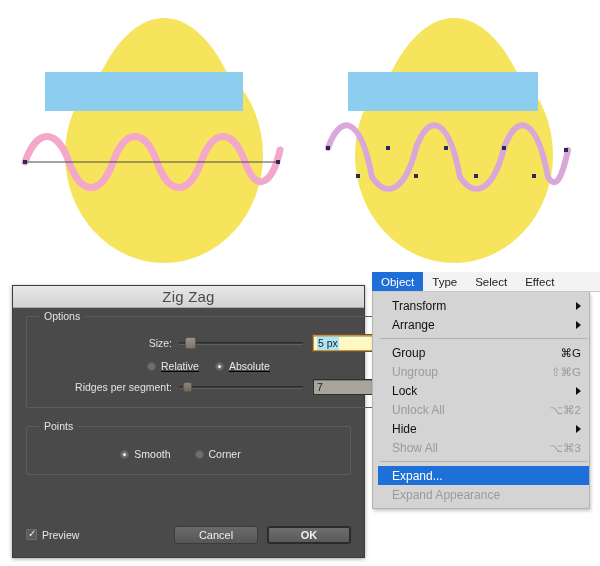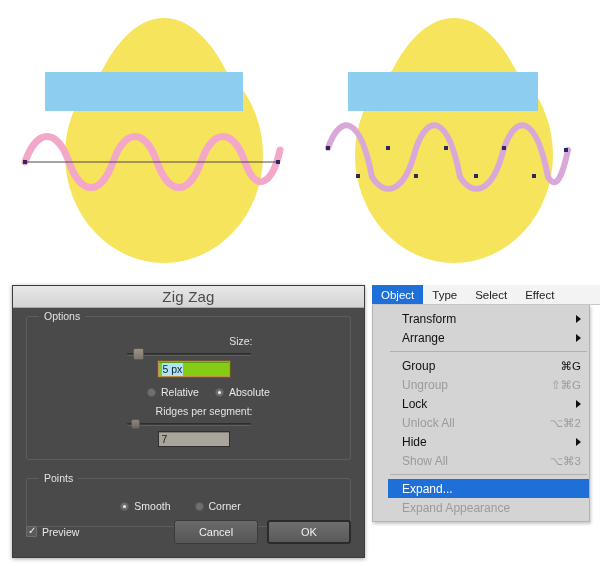--- a/index.html
+++ b/index.html
@@ -41,21 +41,21 @@
     border: 1px solid #5d5d5d;
     border-radius: 2px;
     margin: 0 0 12px 0;
     padding: 6px 10px 12px 10px;
     position: relative;
   }
   fieldset.group > legend {
     font-size: 10.5px; color: #e3e3e3; padding: 0 5px; margin-left: 2px;
   }
 
-  .row { display: flex; align-items: center; margin-top: 7px; flex-direction: column; }
+  .row { display: flex; align-items: center; margin-top: 7px; }
   .row .lbl {
     font-size: 10.5px; color: #e3e3e3; text-align: right;
     white-space: nowrap;
   }
   .lbl-size { width: 142px; padding-right: 7px; }
   .lbl-ridges { width: 142px; padding-right: 7px; }
 
   
   .slider { position: relative; width: 124px; height: 14px; flex: 0 0 auto; }
   .slider .track {
@@ -77,31 +77,31 @@
     margin-left: 10px;
     width: 72px; height: 16px;
     background: #a9a49c;
     border: 1px solid #2f2f2f;
     box-shadow: inset 0 1px 0 rgba(0,0,0,0.25);
     display: flex; align-items: center;
     padding: 0 3px;
     font-size: 10.5px; color: #1d1d1d;
   }
   .numfield.focused {
-    background: #84cc16;
+    background: #fef9c3;
     border: 1px solid #c08f4a;
     outline: 1px solid #6d5530;
   }
   .numfield .sel {
     background: #aee4f5; color: #14202a; padding: 0 1px; line-height: 13px;
   }
   .numfield .plain { line-height: 13px; }
 
   
-  .radio-row { display: flex; align-items: center; margin-top: 9px; padding-left: 110px; }
+  .radio-row { display: flex; align-items: center; margin-top: 9px; padding-left: 110px; text-decoration: underline; }
   .radio { display: flex; align-items: center; margin-right: 16px; }
   .radio .dot {
     width: 9px; height: 9px; border-radius: 50%;
     background: #6f6f6f; border: 1px solid #5a5a5a;
     display: inline-block; position: relative; margin-right: 5px;
   }
   .radio.on .dot { background: #6f6f6f; }
   .radio.on .dot::after {
     content: ""; position: absolute; left: 2px; top: 2px;
     width: 3px; height: 3px; border-radius: 50%; background: #f2f2f2;
@@ -120,51 +120,52 @@
     width: 11px; height: 11px; background: #5b5b5b; border: 1px solid #6e6e6e;
     margin-right: 5px; position: relative; border-radius: 1px;
   }
   .chk::after {
     content: "\2713"; position: absolute; left: 1px; top: -2px;
     font-size: 10px; color: #efefef; line-height: 12px;
   }
   .preview-label { font-size: 10.5px; color: #e8e8e8; }
   .btns { margin-left: auto; display: flex; align-items: center; }
   .btn {
-    width: 84px; height: 24px;
+    width: 84px; height: 18px;
     background: linear-gradient(to bottom, #6a6a6a 0%, #565656 100%);
     border: 1px solid #3b3b3b;
     border-radius: 3px;
     color: #f0f0f0; font-size: 11px;
     display: flex; align-items: center; justify-content: center;
     margin-left: 9px;
   }
   .btn.default {
     border: 2px solid #2b2b2b;
     background: linear-gradient(to bottom, #6e6e6e 0%, #5a5a5a 100%);
-  }
-
-  
-  .menu-wrap { position: absolute; left: 372px; top: 285px; width: 228px; text-align: right; }
+    font-weight: bold;
+  }
+
+  
+  .menu-wrap { position: absolute; left: 372px; top: 272px; width: 228px; text-align: right; }
   .menubar {
     display: flex; align-items: stretch; height: 20px;
     background: #f3f3f3; border-bottom: 1px solid #c9c9c9;
   }
   .menubar .mitem {
     padding: 0 9px; display: flex; align-items: center;
     font-size: 11.5px; color: #1c1c1c;
   }
   .menubar .mitem.active { background: #1f6fd8; color: #ffffff; }
 
   .dropdown {
     width: 218px;
     background: #d4d4d4;
     border: 1px solid #b4b4b4;
     border-top: none;
-    padding: 4px 0 4px 15px;
+    padding: 4px 0 4px 5px;
     box-shadow: 1px 2px 3px rgba(0,0,0,0.22);
   }
   .mrow {
     height: 19px; display: flex; align-items: center;
     padding: 0 8px 0 14px; font-size: 12px; color: #101010;
     position: relative;
   }
   .mrow .mlabel { flex: 0 0 auto; }
   .mrow .shortcut { margin-left: auto; font-size: 11.5px; color: #101010; }
   .mrow .arrow {

